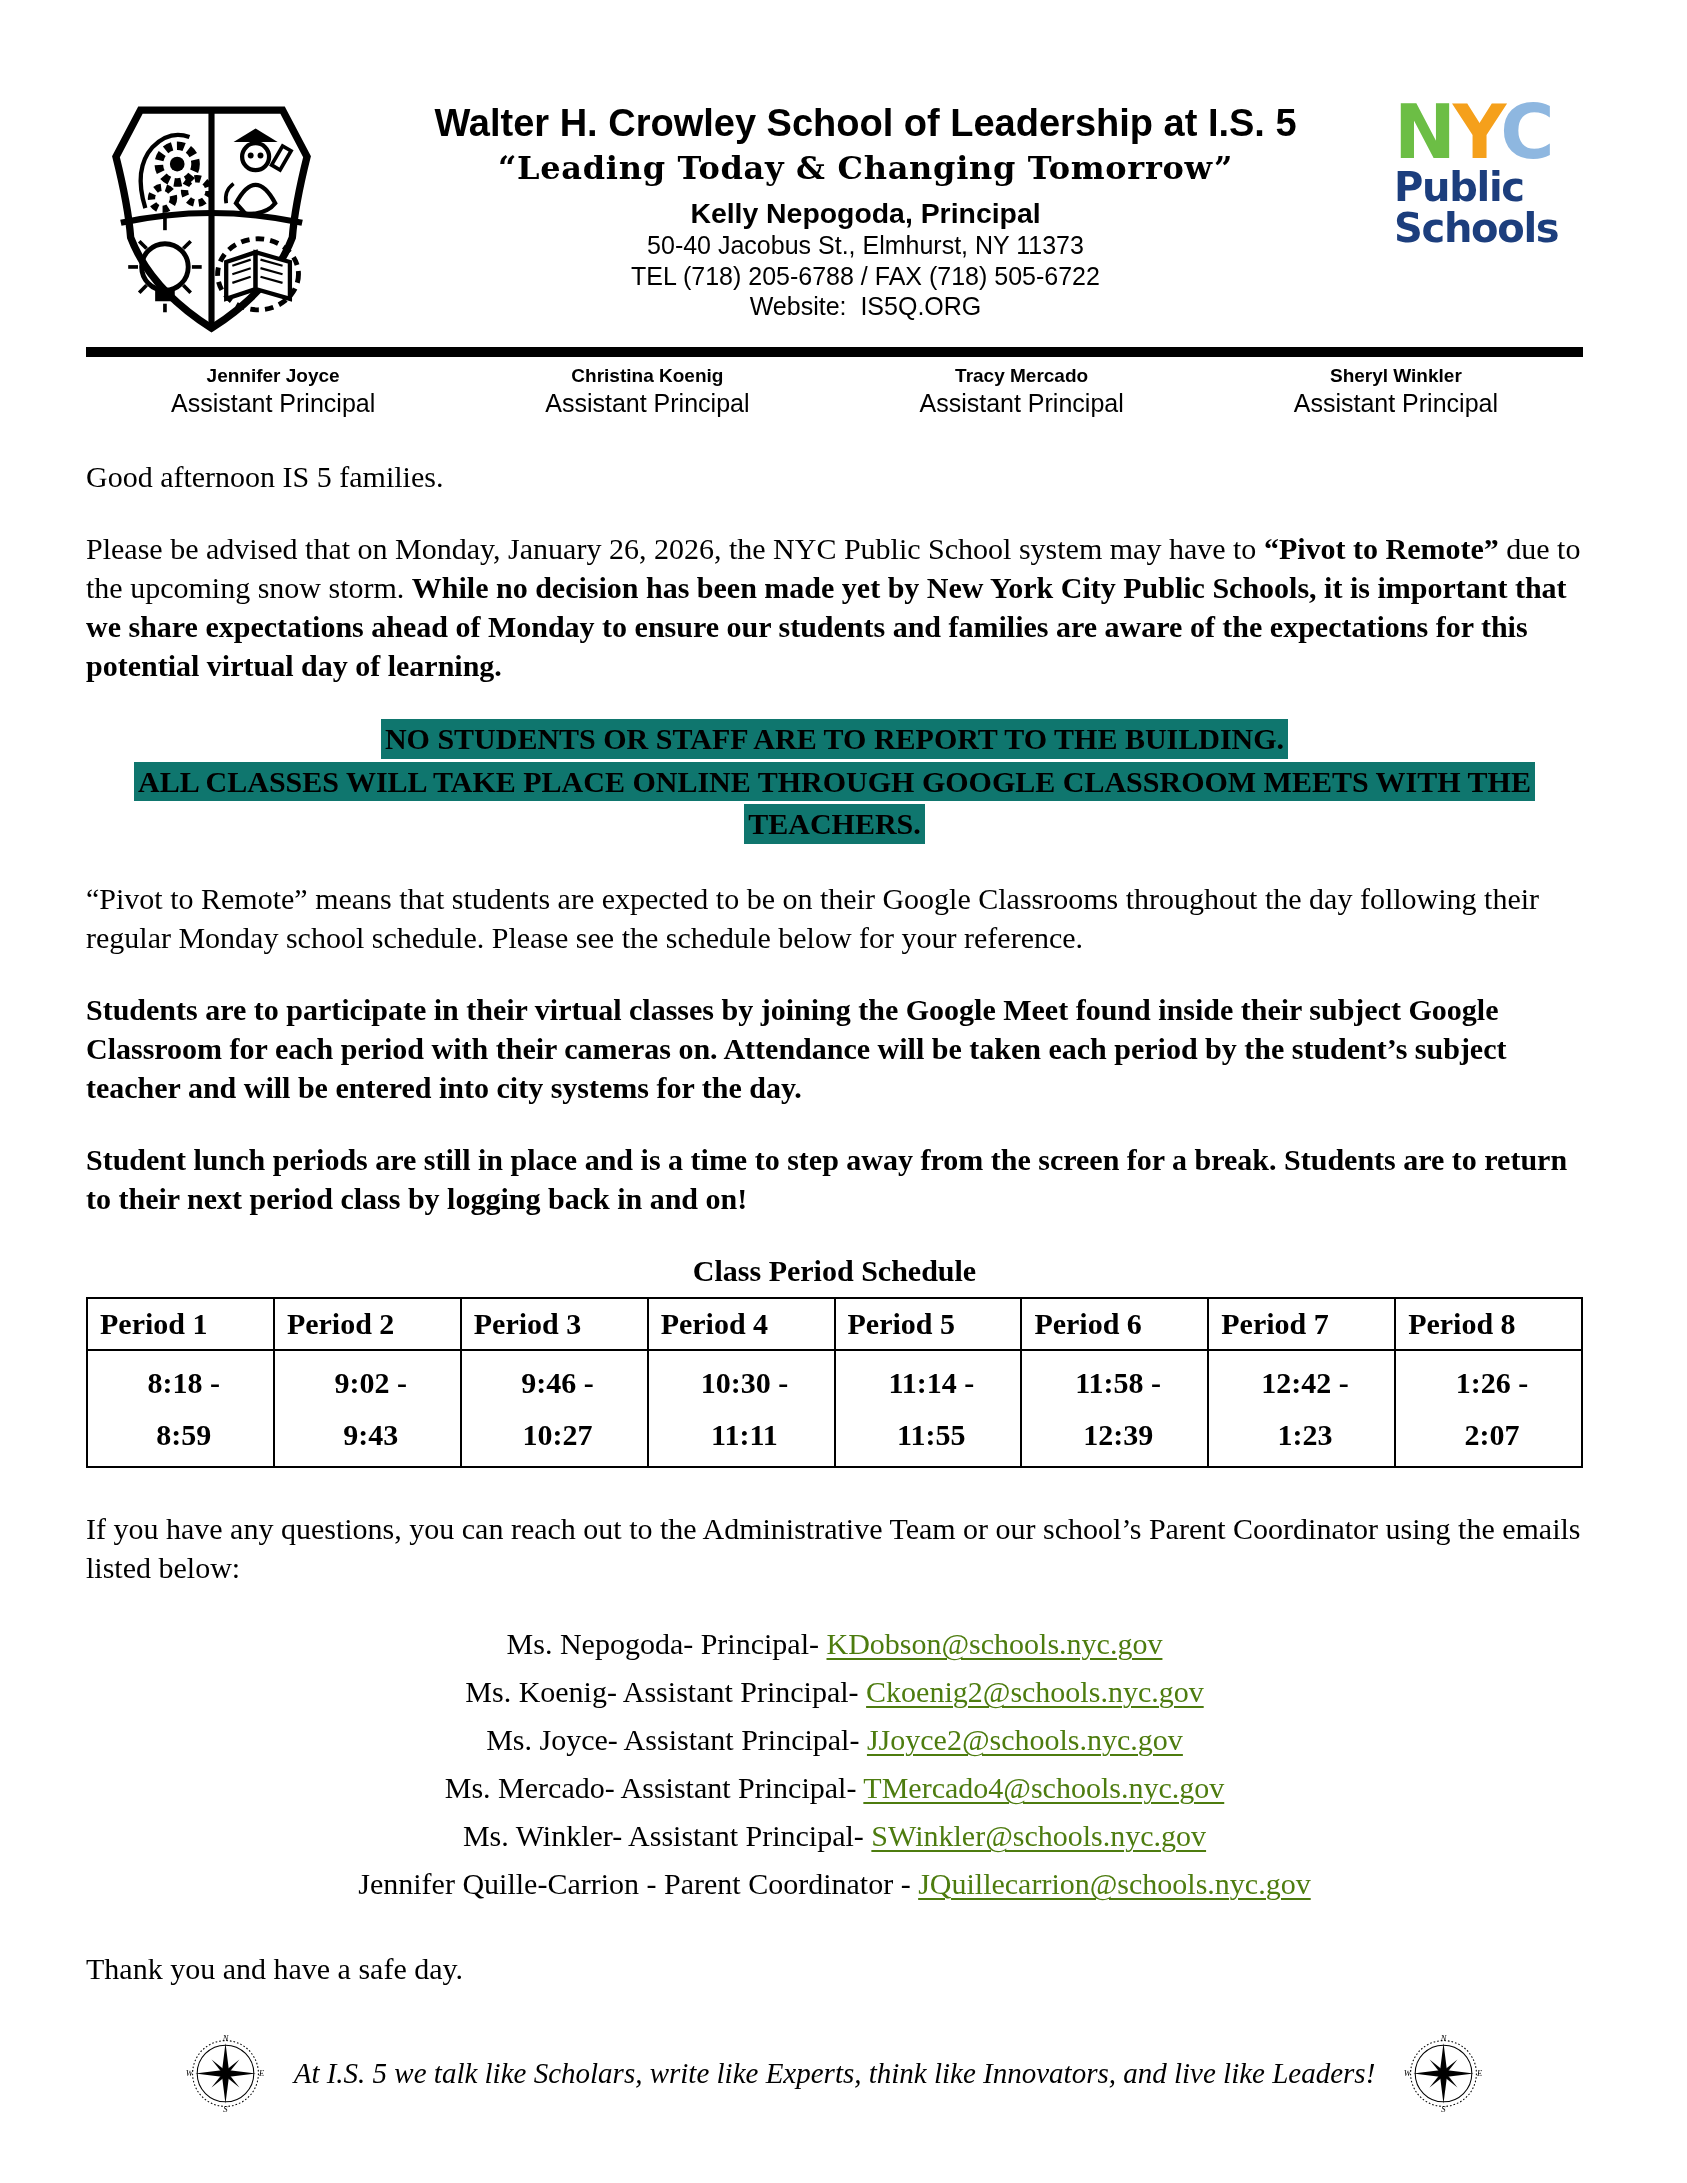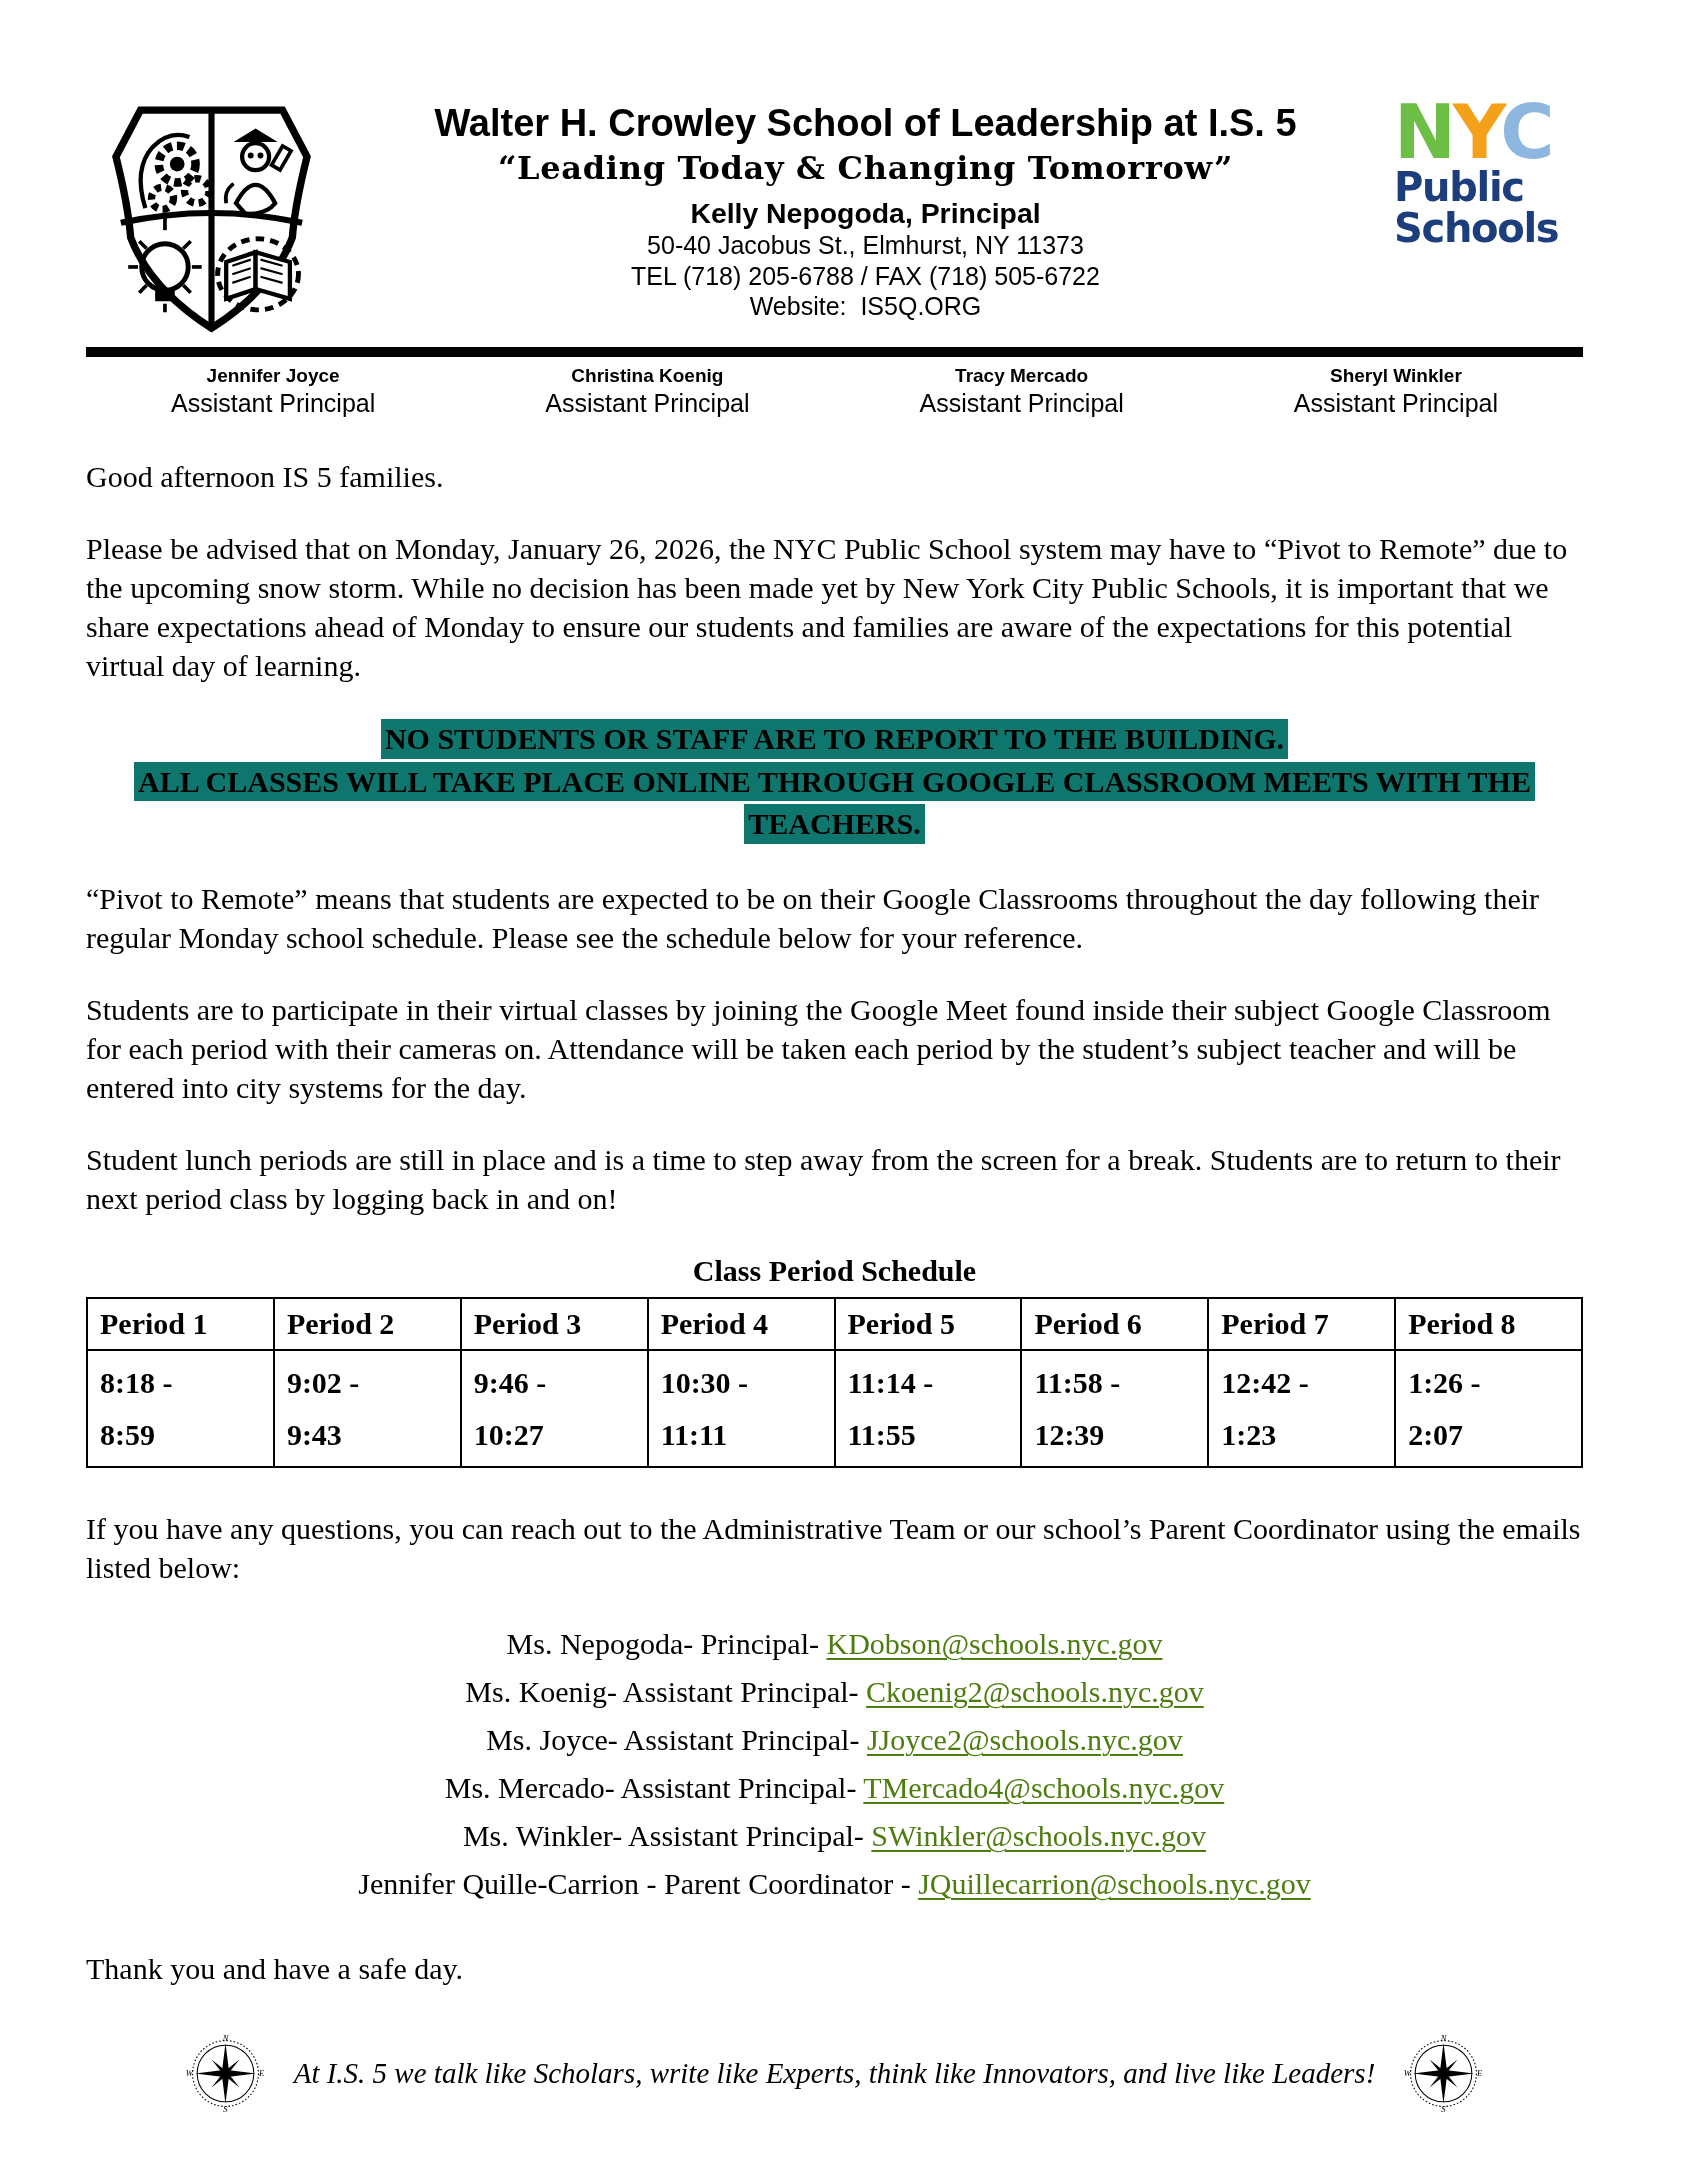--- a/index.html
+++ b/index.html
@@ -23,31 +23,31 @@
   .nyc-sub { font-size:40px; line-height:1.02; color:#1C3E7D; letter-spacing:-1.3px; }
   .rule { height:10px; background:#000; margin-top:9.3px; }
   
   .admins { display:flex; text-align:center; font-family:"Liberation Sans", sans-serif; margin-top:8px; }
   .admin { flex:1; }
   .admin-name { font-size:19px; font-weight:bold; line-height:1.2; }
   .admin-role { font-size:25px; line-height:1.25; }
   
   .letter { margin-top:38px; font-size:30px; line-height:1.3; }
   .para { margin:0 0 33px 0; }
-  .bold { font-weight:normal; }
+  .bold { font-weight:bold; }
   .hl-block { text-align:center; font-weight:bold; margin:0 0 33px 0; line-height:1.42; }
   .hl { background:#0f766e; padding:3.3px 4px;
         -webkit-box-decoration-break:clone; box-decoration-break:clone; }
   
   .schedule-title { text-align:center; font-weight:bold; margin:0 0 6.6px 0; }
   table.schedule { width:100%; border-collapse:collapse; table-layout:fixed; }
   .schedule th, .schedule td { border:2.6px solid #000; font-weight:bold; text-align:left;
       font-size:30px; padding:4px 5.3px 4px 12px; }
   .schedule th { height:42px; vertical-align:middle; }
-  .schedule td { height:105px; vertical-align:top; line-height:1.72; padding-top:6.6px; }
+  .schedule td { height:105px; vertical-align:top; line-height:1.72; padding-top:6.6px;text-align:center; }
   .schedule td span { display:block; }
   
   .contact-wrap { margin-top:41px; }
   .contact-entries { text-align:center; line-height:1.6; font-size:30px; }
   a.email-link { color:#4d7c0f; text-decoration:underline; text-decoration-thickness:2px; text-underline-offset:4px; }
   .closing { margin-top:41px; }
   
   .tagline-row { display:flex; align-items:center; justify-content:center; gap:29px; margin-top:46px; }
   .compass { width:79px; height:79px; flex:none; }
   .tagline { font-style:italic; font-size:29px; }

